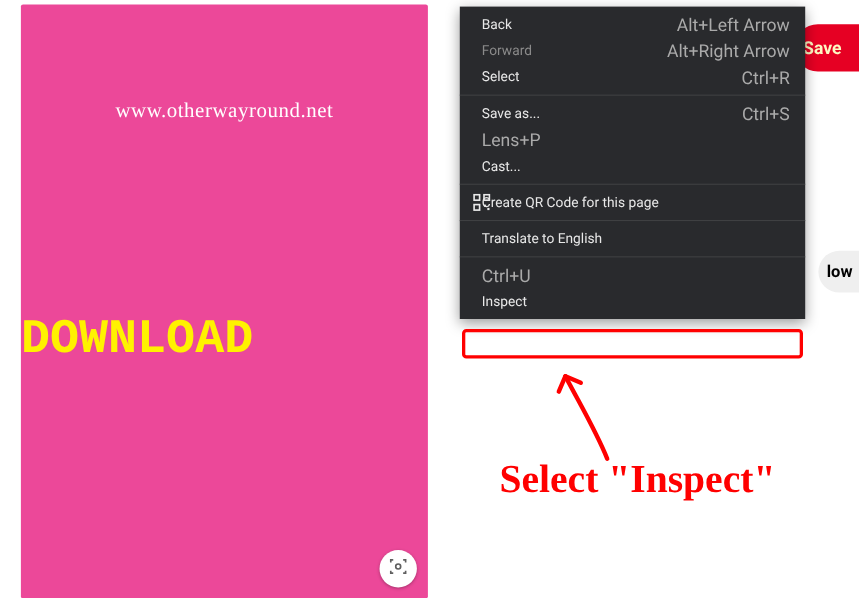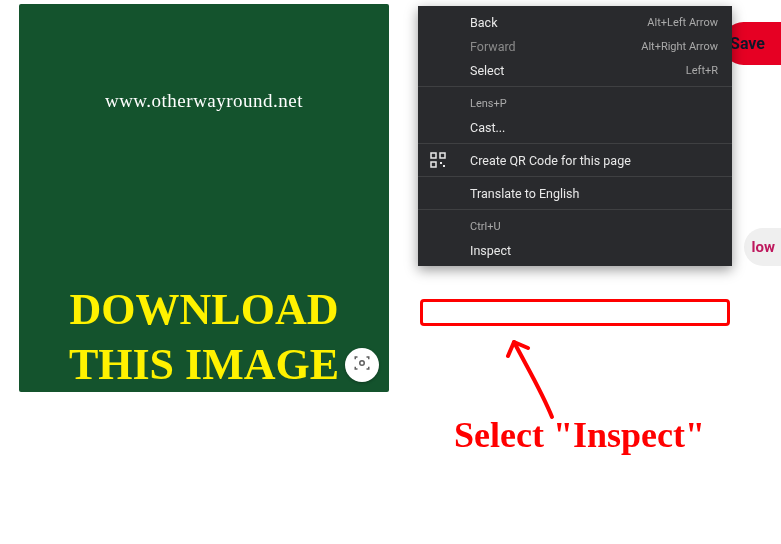--- a/index.html
+++ b/index.html
@@ -9,46 +9,46 @@
     background: #fff;
     font-family: -apple-system, BlinkMacSystemFont, "Segoe UI", Roboto, Arial, sans-serif;
     position: relative;
     overflow: hidden;
   }
   .left-image {
     position: absolute;
     left: 19px;
     top: 4px;
     width: 370px;
-    height: 388px;
-    background: #14532d;
+    height: 540px;
+    background: #ec4899;
     border-radius: 2px;
   }
   .watermark {
     position: absolute;
     top: 86px;
     left: 0;
     right: 0;
     text-align: center;
     color: #fff;
     font-family: "Comic Sans MS", cursive;
     font-size: 19px;
     letter-spacing: 0.5px;
   }
   .headline {
     position: absolute;
     top: 278px;
     left: 0;
     right: 0;
-    text-align: center;
+    text-align: left;
     color: #fff200;
     font-weight: 700;
     font-size: 44px;
     line-height: 1.25;
-    font-family: Liberation Serif, serif;
+    font-family: Liberation Mono, monospace;
   }
   .lens-btn {
     position: absolute;
     right: 10px;
     bottom: 10px;
     width: 34px;
     height: 34px;
     border-radius: 50%;
     background: #fff;
     display: flex;
@@ -56,59 +56,59 @@
     justify-content: center;
     box-shadow: 0 1px 3px rgba(0,0,0,0.3);
   }
   .lens-btn svg { width: 18px; height: 18px; }
 
   .save-btn {
     position: absolute;
     right: 0;
     top: 22px;
     background: #e60023;
-    color: #0f172a;
+    color: #fef9c3;
     font-weight: 700;
     font-size: 16px;
     padding: 12px 16px 12px 8px;
     border-radius: 24px 0 0 24px;
   }
   .follow-btn {
     position: absolute;
     right: 0;
     top: 228px;
     background: #efefef;
-    color: #be185d;
+    color: #000000;
     font-weight: 700;
     font-size: 15px;
     padding: 10px 6px 10px 8px;
     border-radius: 22px 0 0 22px;
   }
 
   .context-menu {
     position: absolute;
     left: 418px;
     top: 6px;
     width: 314px;
     background: #292a2d;
     color: #e8e8e8;
     font-size: 12.5px;
     box-shadow: 0 4px 12px rgba(0,0,0,0.4);
     padding: 4px 0;
   }
   .cm-item {
     display: flex;
     align-items: center;
-    padding: 4px 14px 4px 52px;
+    padding: 4px 14px 4px 20px;
     height: 24px;
     position: relative;
     justify-content: space-between;
   }
   .cm-item .label { flex: 1; }
-  .cm-item .shortcut { color: #aaa; font-size: 11px; }
+  .cm-item .shortcut { color: #aaa; font-size: 16px; }
   .cm-sep {
     height: 1px;
     background: #3f4042;
     margin: 4px 0;
   }
   .cm-icon {
     position: absolute;
     left: 12px;
     width: 16px;
     height: 16px;
@@ -138,21 +138,20 @@
     pointer-events: none;
   }
 </style>
 </head>
 <body>
 
 <div class="left-image">
   <div class="watermark">www.otherwayround.net</div>
   <div class="headline">
     <div>DOWNLOAD</div>
-    <div>THIS IMAGE</div>
   </div>
   <div class="lens-btn">
     <span>
       <svg viewBox="0 0 24 24" fill="none" stroke="#5f5f5f" stroke-width="2">
         <path d="M3 7V4h3M21 7V4h-3M3 17v3h3M21 17v3h-3"></path>
         <circle cx="12" cy="12" r="3"></circle>
       </svg>
     </span>
   </div>
 </div>
@@ -165,23 +164,27 @@
   <div class="cm-item">
     <span class="label">Back</span>
     <span class="shortcut">Alt+Left Arrow</span>
   </div>
   <div class="cm-item" style="color:#8a8a8a;">
     <span class="label">Forward</span>
     <span class="shortcut">Alt+Right Arrow</span>
   </div>
   <div class="cm-item">
     <span class="label">Select</span>
-    <span class="shortcut">Left+R</span>
-  </div>
-  <div class="cm-sep"></div>
+    <span class="shortcut">Ctrl+R</span>
+  </div>
+  <div class="cm-sep"></div>
+  <div class="cm-item">
+    <span class="label">Save as...</span>
+    <span class="shortcut">Ctrl+S</span>
+  </div>
   <div class="cm-item">
     <span class="shortcut">Lens+P</span>
   </div>
   <div class="cm-item">
     <span class="label">Cast...</span>
   </div>
   <div class="cm-sep"></div>
   <div class="cm-item">
     <span class="cm-icon">
       <svg viewBox="0 0 16 16" fill="#e8e8e8">

